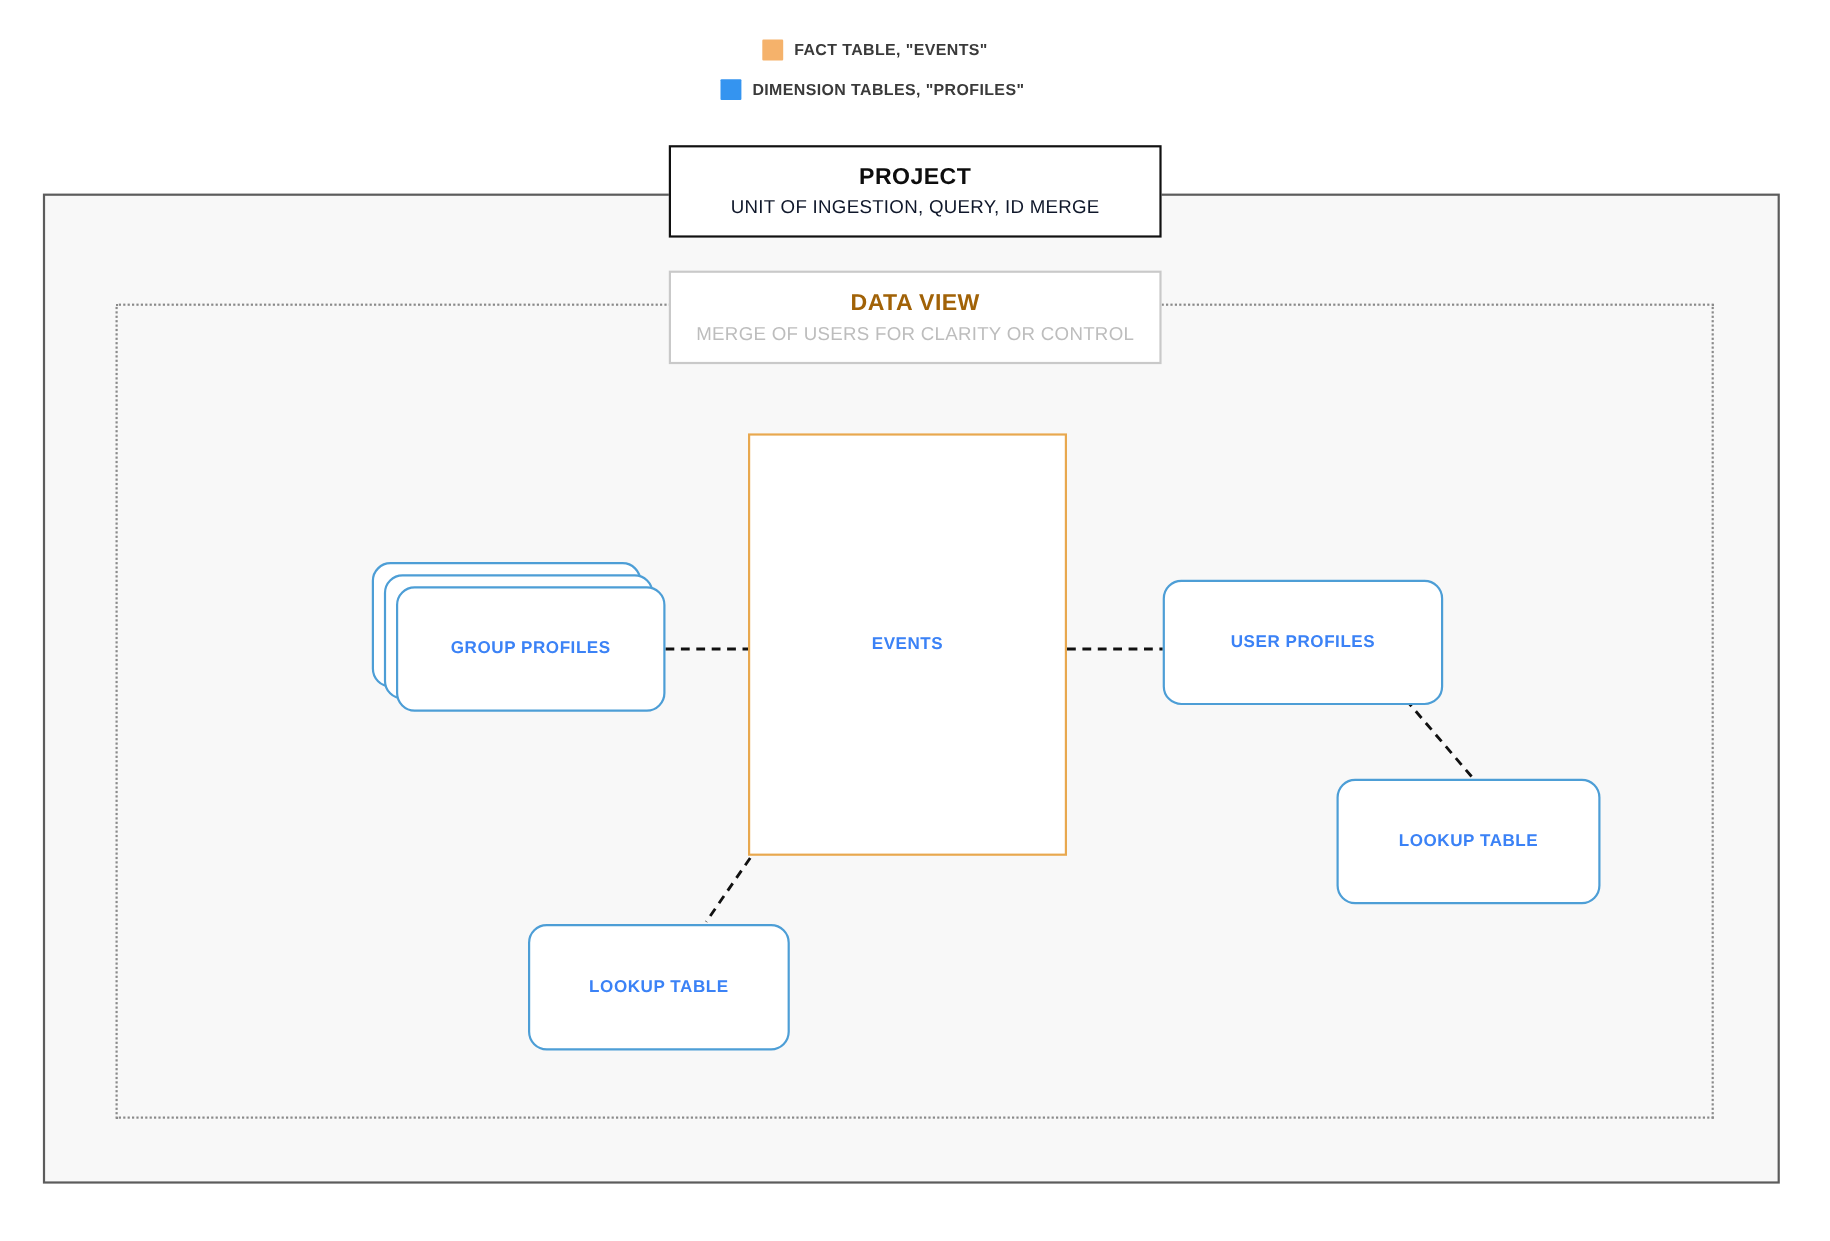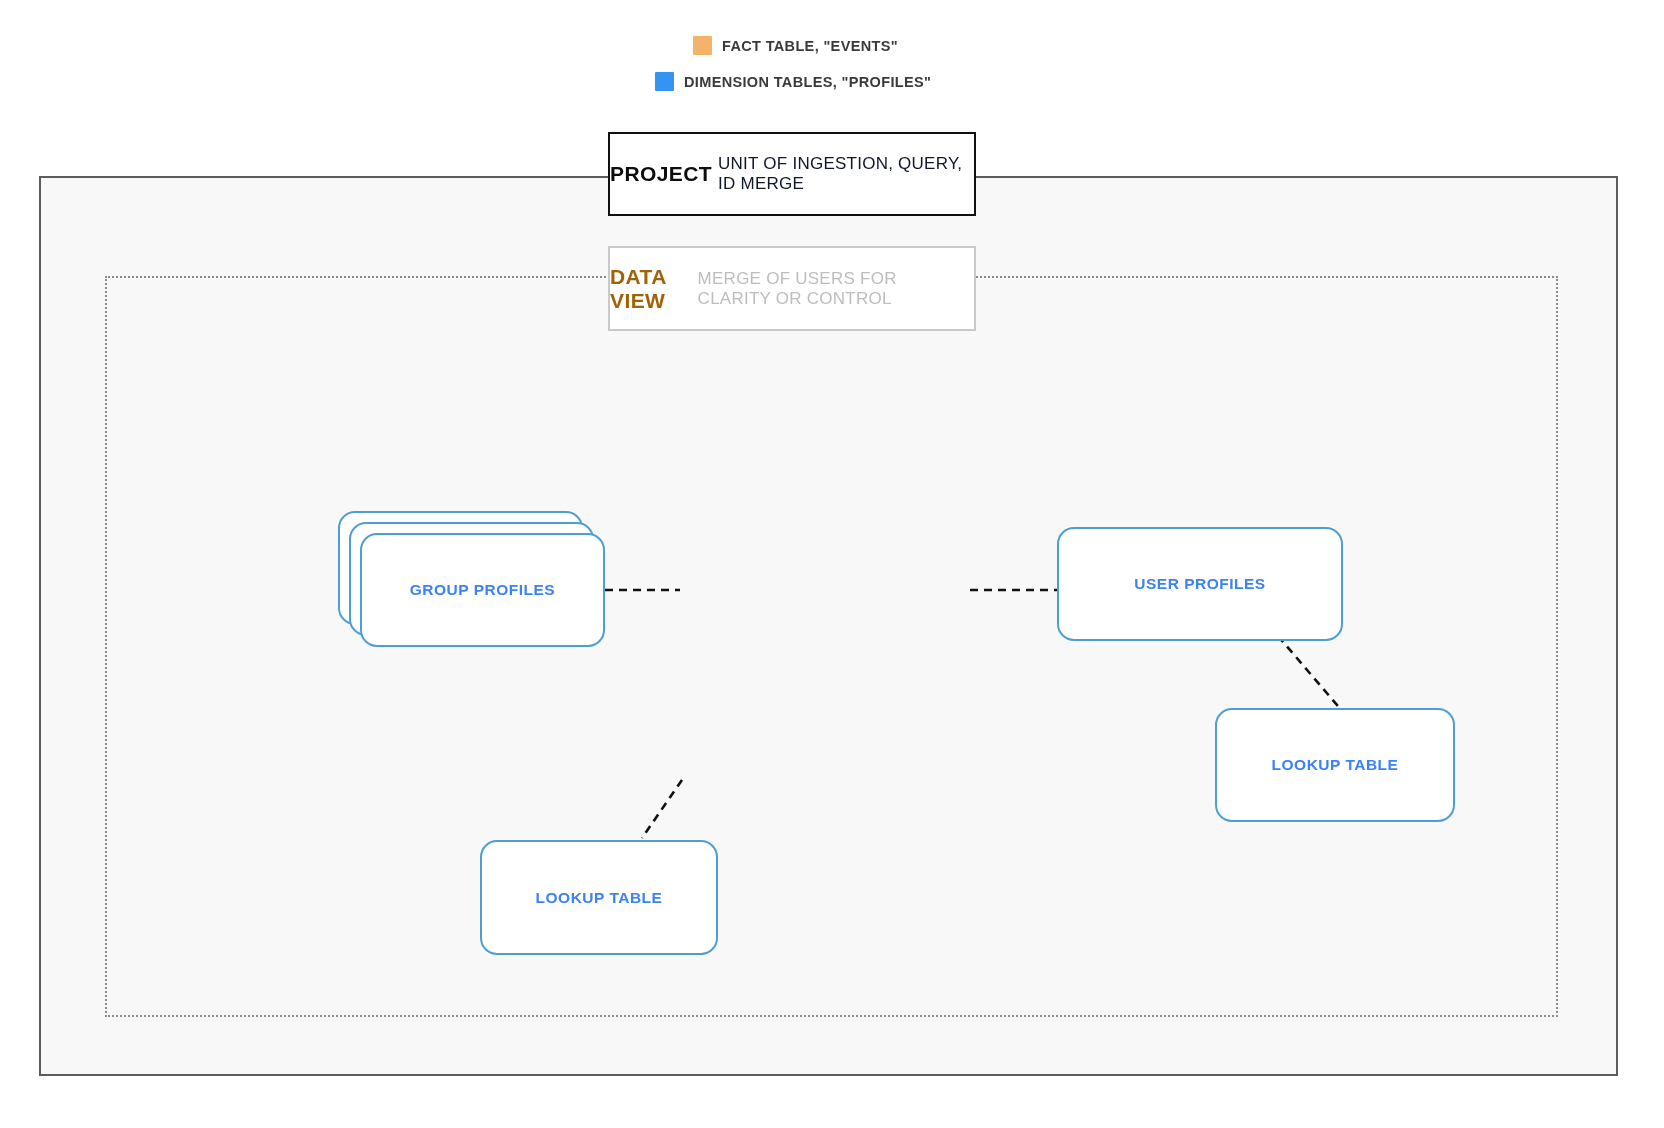--- a/index.html
+++ b/index.html
@@ -59,25 +59,25 @@
     top: 276px;
     width: 1453px;
     height: 741px;
     border: 2px dotted #8a8a8a;
     background: transparent;
   }
 
   
   .header-box {
     position: absolute;
-    width: 368px;
+    width: 448px;
     left: 608px;
     background: #ffffff;
     display: flex;
-    flex-direction: row;
+    flex-direction: column;
     align-items: center;
     justify-content: center;
     gap: 6px;
   }
   #project-box {
     top: 132px;
     height: 84px;
     border: 2px solid #111111;
   }
   #dataview-box {
@@ -126,21 +126,21 @@
   }
 
   
   .profile-node {
     border: 2px solid #4d9ed6;
     border-radius: 17px;
   }
   #user-profiles-node {
     left: 1057px;
     top: 527px;
-    width: 286px;
+    width: 255px;
     height: 114px;
   }
   #lookup-right-node {
     left: 1215px;
     top: 708px;
     width: 240px;
     height: 114px;
   }
   #lookup-bottom-node {
     left: 480px;
@@ -218,20 +218,23 @@
   <div class="header-box" id="project-box">
     <div class="header-title">PROJECT</div>
     <div class="header-sub">UNIT OF INGESTION, QUERY, ID MERGE</div>
   </div>
 
   <div class="header-box" id="dataview-box">
     <div class="header-title">DATA VIEW</div>
     <div class="header-sub">MERGE OF USERS FOR CLARITY OR CONTROL</div>
   </div>
 
+  <div class="node" id="events-node">
+    <span class="node-label">EVENTS</span>
+  </div>
 
   <div id="group-profiles-stack">
     <div class="stack-card" id="group-card-back"></div>
     <div class="stack-card" id="group-card-mid"></div>
     <div class="stack-card" id="group-card-front">
       <span class="node-label">GROUP PROFILES</span>
     </div>
   </div>
 
   <div class="node profile-node" id="user-profiles-node">

